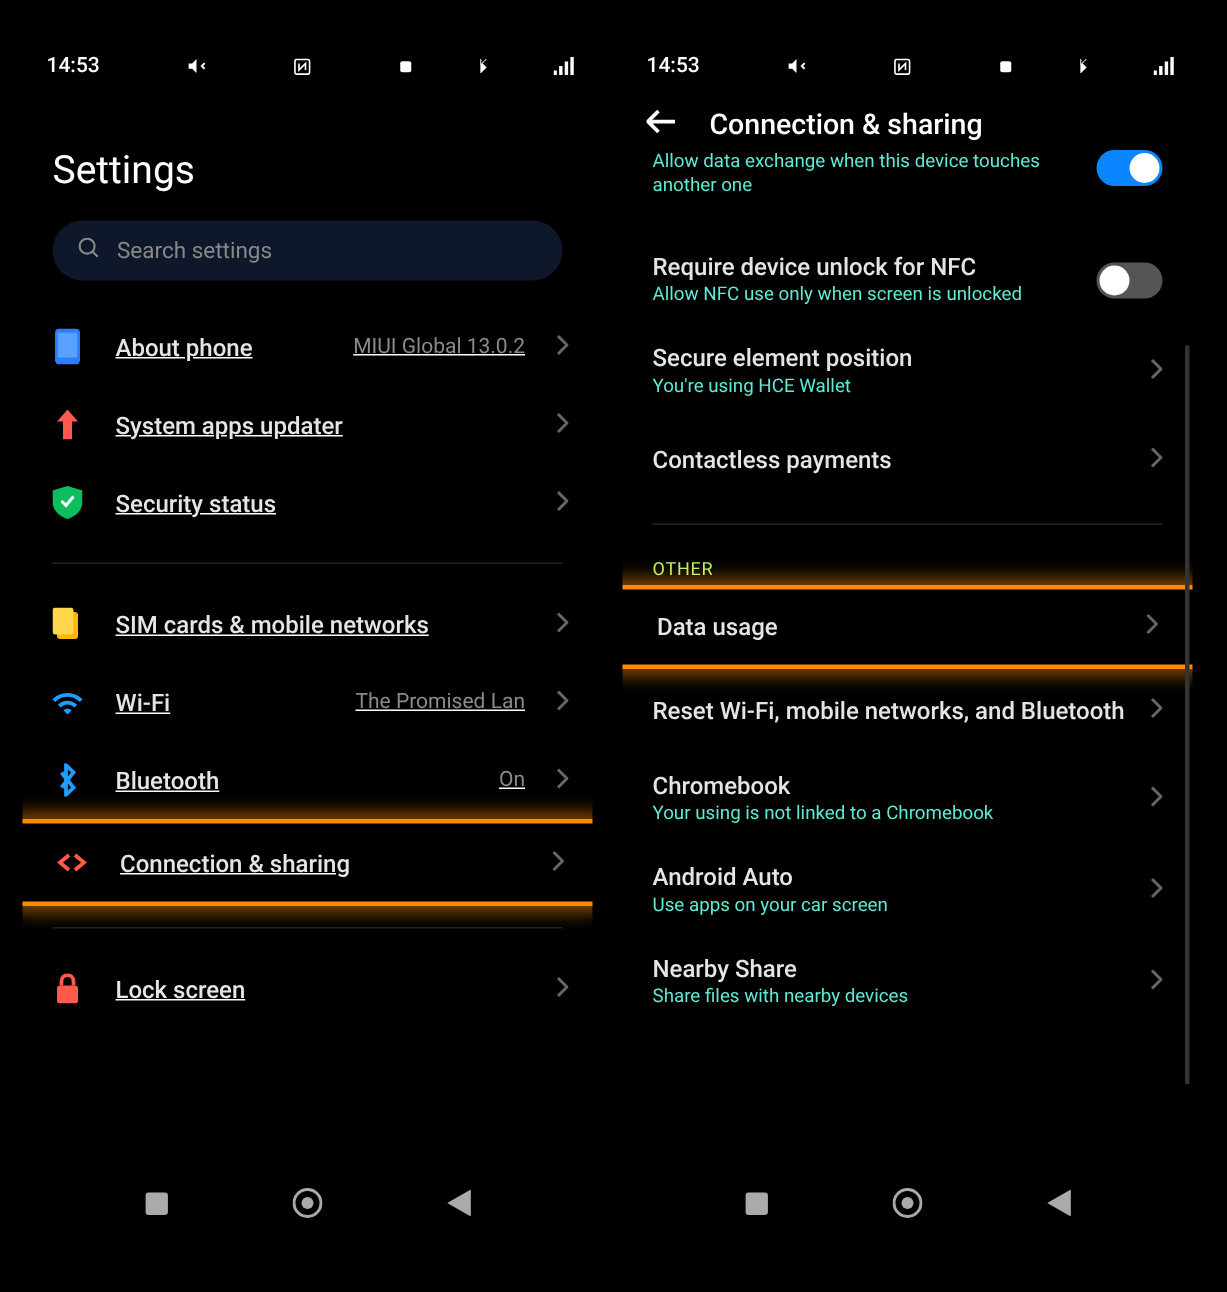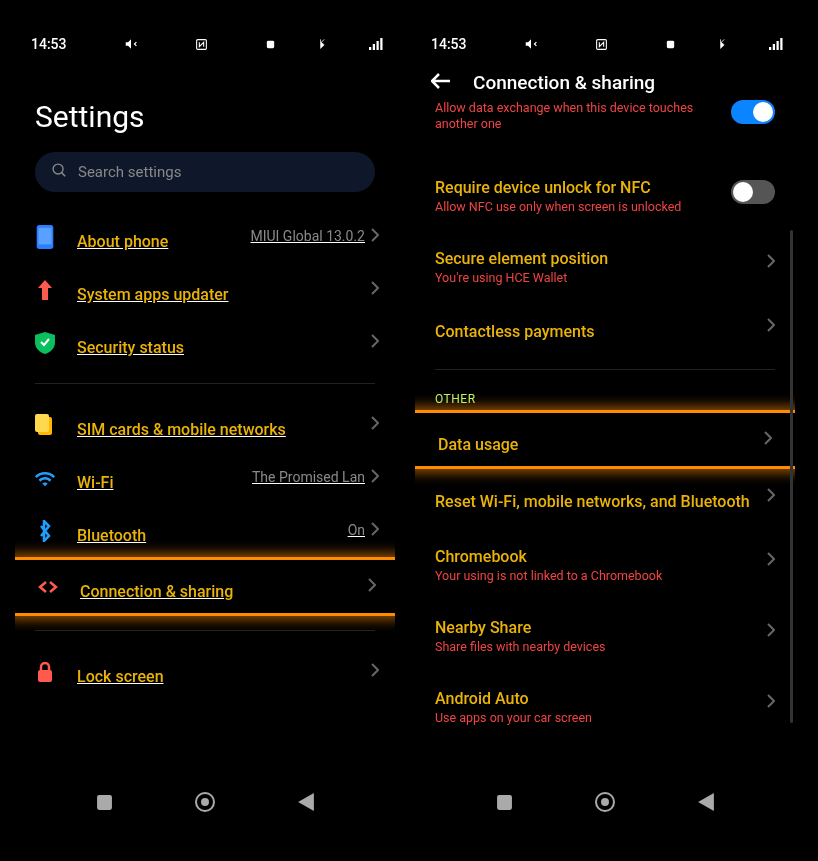--- a/index.html
+++ b/index.html
@@ -27,21 +27,21 @@
     align-items: center;
     padding: 6px 16px 0 16px;
     height: 32px;
     font-size: 14px;
     font-weight: 500;
   }
   .status-left { display: flex; align-items: center; gap: 18px; }
   .status-right { display: flex; align-items: center; gap: 4px; }
   .status-icon { display: inline-flex; align-items: center; padding-left: 39px; }
   .page-title {
-    font-size: 30px;
+    font-size: 26px;
     font-weight: 400;
     padding: 42px 20px 18px 20px;
   }
   .search-box {
     margin: 0 20px 18px 20px;
     background: #0f172a;
     border-radius: 24px;
     height: 40px;
     display: flex;
     align-items: center;
@@ -65,23 +65,23 @@
   .row-icon {
     width: 28px;
     height: 28px;
     display: flex;
     align-items: center;
     justify-content: center;
     margin-right: 18px;
     flex-shrink: 0;
   }
   .row-text { flex: 1; display: flex; flex-direction: column; gap: 2px; }
-  .row-label { font-size: 16px; font-weight: 500; color: #eab308; margin-top: 10px; }
-  .row-sub { font-size: 12.5px; color: #ef4444; line-height: 1.3; }
-  .row-value { font-size: 14px; color: #8a8a8a; text-align: right; margin-right: 6px; line-height: 1.2; }
+  .row-label { font-size: 16px; font-weight: 500; color: #e5e5e5; }
+  .row-sub { font-size: 12.5px; color: #5eead4; line-height: 1.3; }
+  .row-value { font-size: 14px; color: #8a8a8a; text-align: right; margin-right: 21px; line-height: 1.2; }
   .chevron { color: #666; flex-shrink: 0; }
   .divider {
     height: 1px;
     background: #222;
     margin: 14px 20px;
   }
   .highlight {
     border: 3px solid #ff8c00;
     box-shadow: 0 0 12px 4px rgba(255,140,0,0.55);
     border-radius: 2px;
@@ -481,38 +481,38 @@
         <span class="row-label">Chromebook</span>
         <span class="row-sub">Your using is not linked to a Chromebook</span>
       </div>
       <span class="chevron"><svg width="8" height="14" viewBox="0 0 8 14" fill="none" stroke="#666" stroke-width="2">
             <path d="M1 1l6 6-6 6"></path>
           </svg></span>
     </div>
 
     <div class="row-screen2">
       <div class="row-text">
+        <span class="row-label">Android Auto</span>
+        <span class="row-sub">Use apps on your car screen</span>
+      </div>
+      <span class="chevron"><svg width="8" height="14" viewBox="0 0 8 14" fill="none" stroke="#666" stroke-width="2">
+            <path d="M1 1l6 6-6 6"></path>
+          </svg></span>
+    </div>
+
+    <div class="row-screen2">
+      <div class="row-text">
         <span class="row-label">Nearby Share</span>
         <span class="row-sub">Share files with nearby devices</span>
       </div>
       <span class="chevron"><svg width="8" height="14" viewBox="0 0 8 14" fill="none" stroke="#666" stroke-width="2">
             <path d="M1 1l6 6-6 6"></path>
           </svg></span>
     </div>
 
-    <div class="row-screen2">
-      <div class="row-text">
-        <span class="row-label">Android Auto</span>
-        <span class="row-sub">Use apps on your car screen</span>
-      </div>
-      <span class="chevron"><svg width="8" height="14" viewBox="0 0 8 14" fill="none" stroke="#666" stroke-width="2">
-            <path d="M1 1l6 6-6 6"></path>
-          </svg></span>
-    </div>
-
     <div class="scrollbar"></div>
   </div>
 
   <div class="navbar">
     <span class="nav-btn"><svg width="17" height="17" viewBox="0 0 16 16">
           <rect x="1" y="1" width="14" height="14" rx="2" fill="#aaa"></rect>
         </svg></span>
     <span class="nav-btn"><svg width="20" height="20" viewBox="0 0 20 20">
           <circle cx="10" cy="10" r="9" fill="none" stroke="#aaa" stroke-width="2"></circle>
           <circle cx="10" cy="10" r="4" fill="#aaa"></circle>

